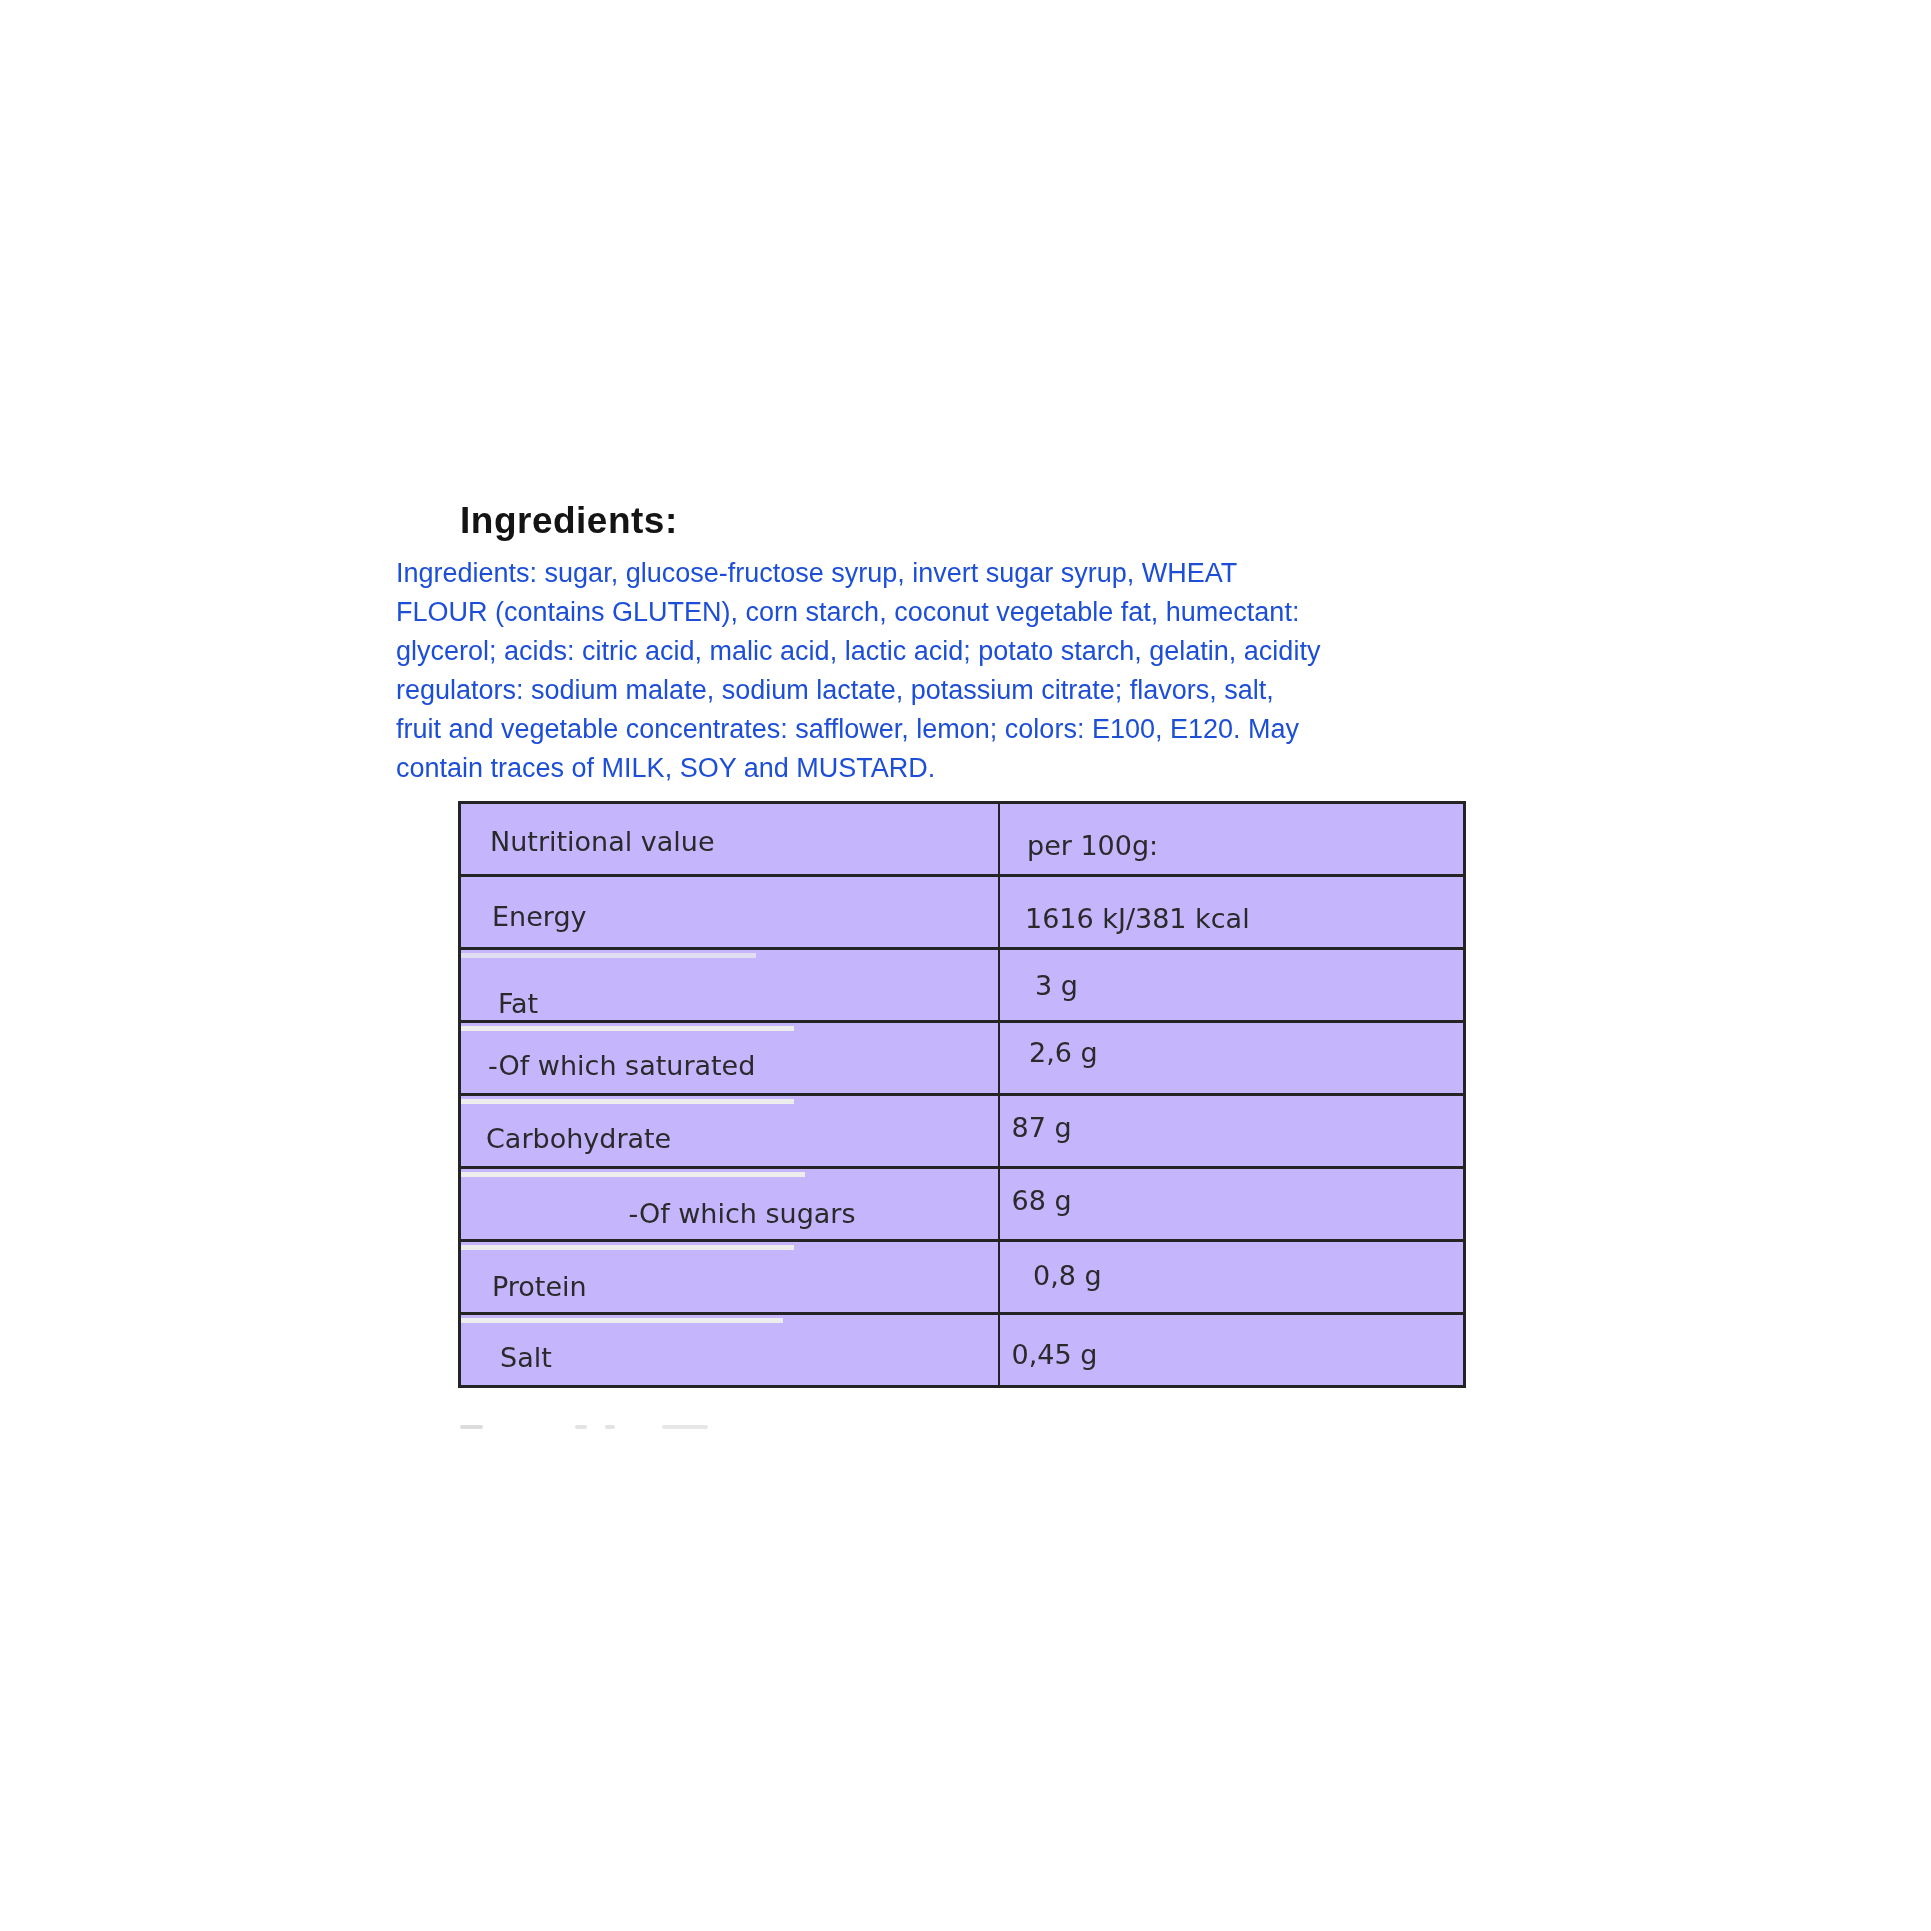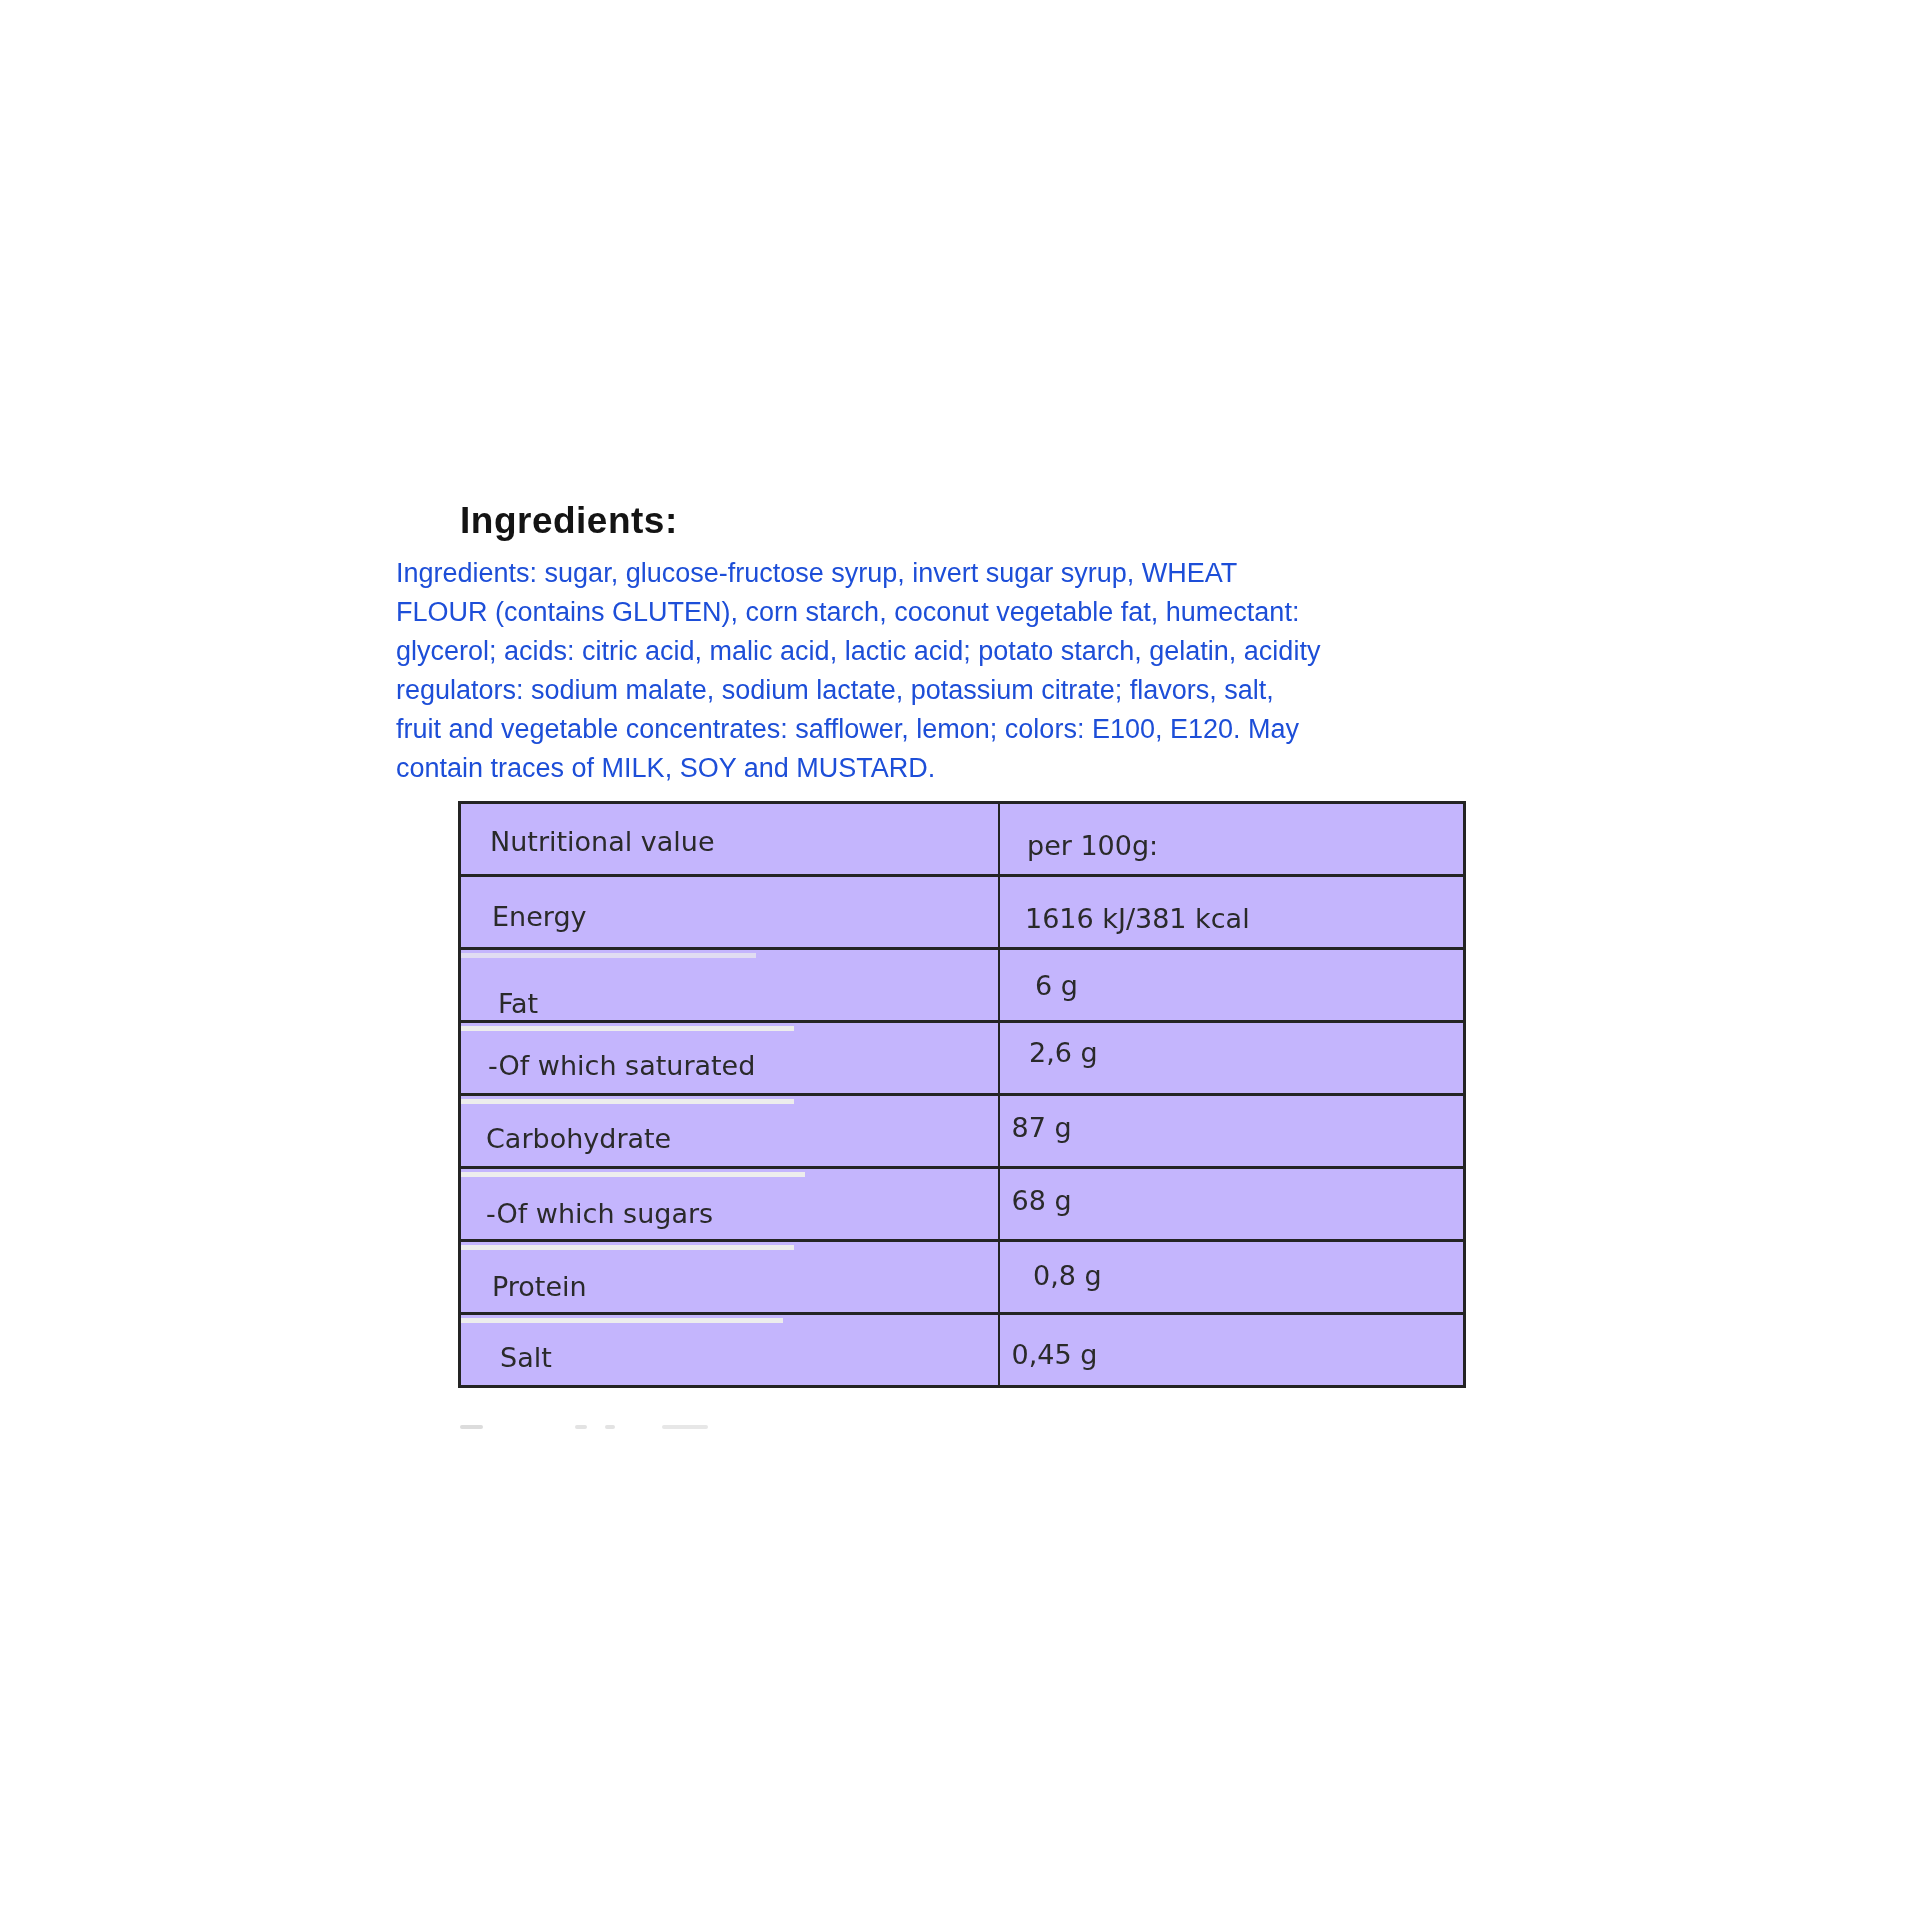--- a/index.html
+++ b/index.html
@@ -84,21 +84,21 @@
   .trow:nth-child(1) .label { padding: 0 0 17.4px 29px; }
   .trow:nth-child(1) .value { padding: 0 0 13.5px 27px; }
   .trow:nth-child(2) .label { padding: 0 0 15.4px 31px; }
   .trow:nth-child(2) .value { padding: 0 0 13.5px 25px; }
   .trow:nth-child(3) .label { padding: 0 0 1px 37px; }
   .trow:nth-child(3) .value { padding: 0 0 19.3px 35px; }
   .trow:nth-child(4) .label { padding: 0 0 11.6px 27px; }
   .trow:nth-child(4) .value { padding: 0 0 25px 29px; }
   .trow:nth-child(5) .label { padding: 0 0 11.6px 25px; align-items: flex-end; }
   .trow:nth-child(5) .value { padding: 0 0 23px 11.6px; }
-  .trow:nth-child(6) .label { padding: 0 0 9.7px 25px; }
+  .trow:nth-child(6) .label { padding: 0 0 9.7px 25px; justify-content: center; }
   .trow:nth-child(6) .value { padding: 0 0 23px 11.6px; }
   .trow:nth-child(7) .label { padding: 0 0 9.7px 31px; }
   .trow:nth-child(7) .value { padding: 0 0 21px 33px; }
   .trow:nth-child(8) .label { padding: 0 0 11.6px 39px; }
   .trow:nth-child(8) .value { padding: 0 0 15.4px 11.6px; }
 
   
   .streak {
     position: absolute;
     left: 0;
@@ -159,21 +159,21 @@
         <span>1616 kJ/381 kcal</span>
       </div>
     </div>
 
     <div class="trow">
       <div class="tcell label">
         <div class="streak"></div>
         <span>Fat</span>
       </div>
       <div class="tcell value">
-        <span>6 g</span>
+        <span>3 g</span>
       </div>
     </div>
 
     <div class="trow">
       <div class="tcell label">
         <div class="streak"></div>
         <span>-Of which saturated</span>
       </div>
       <div class="tcell value">
         <span>2,6 g</span>

